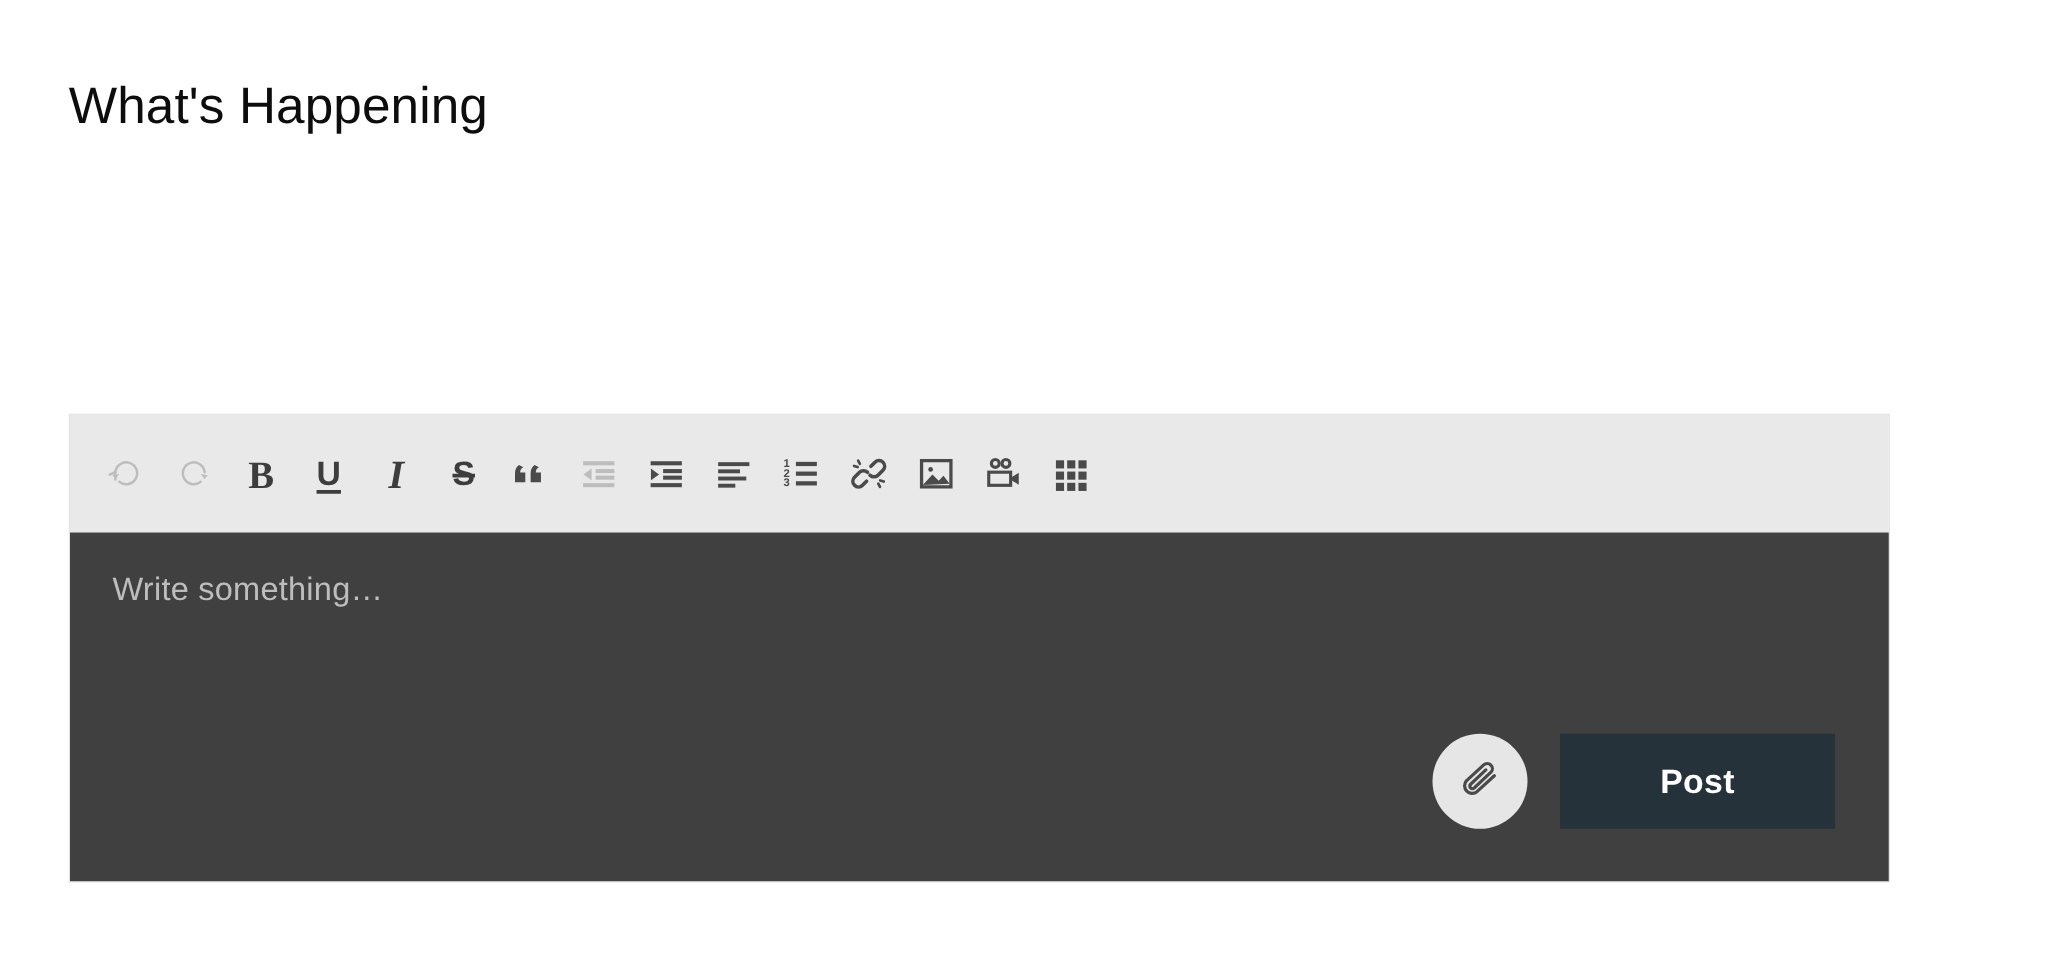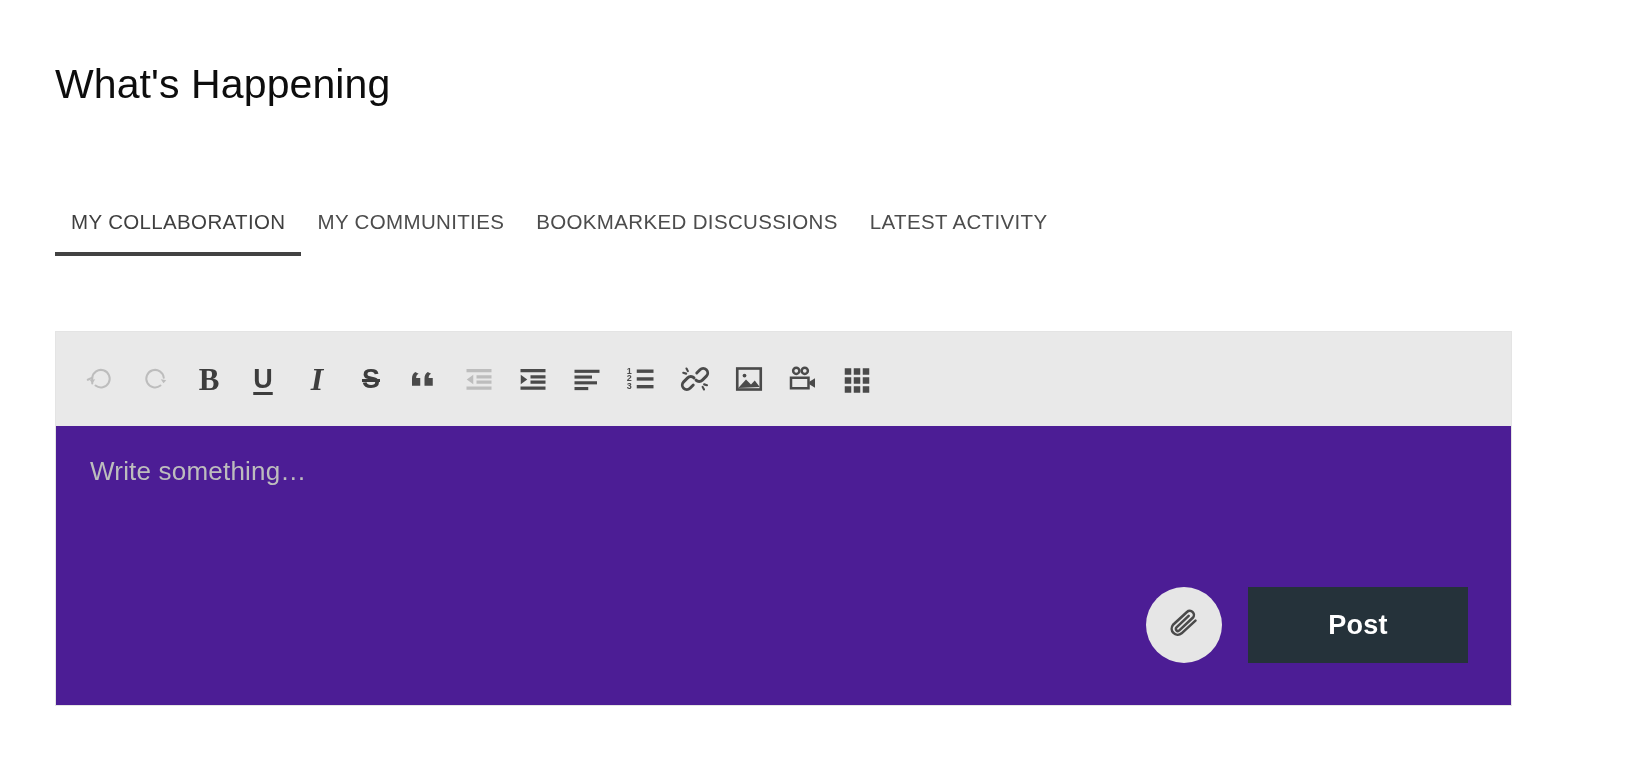--- a/index.html
+++ b/index.html
@@ -113,21 +113,21 @@
   }
   .tool .glyph.bold   { font-weight: bold; font-family: "Liberation Serif", serif; font-size: 31px; }
   .tool .glyph.italic { font-style: italic; font-family: "Liberation Serif", serif; font-weight: 600; font-size: 32px; }
   .tool .glyph.under  { text-decoration: underline; text-decoration-thickness: 3px; text-underline-offset: 4px; font-weight: bold; font-family: "Liberation Sans", sans-serif; font-size: 27px; }
   .tool .glyph.strike { text-decoration: line-through; text-decoration-thickness: 3px; font-weight: bold; font-family: "Liberation Sans", sans-serif; font-size: 27px; }
 
   
   .compose {
     position: relative;
     height: 279px;
-    background: #4c1d95;
+    background: #404040;
   }
   .placeholder {
     position: absolute;
     left: 34px;
     top: 30px;
     font-size: 26px;
     color: #bdbdbd;
     letter-spacing: 0.2px;
     pointer-events: none;
   }
@@ -175,34 +175,20 @@
     justify-content: center;
   }
 </style>
 </head>
 <body>
 
 <div class="page">
 
   <h1 class="page-title">What's Happening</h1>
 
-  <nav class="tabs">
-    <button class="tab active">
-      <span>MY COLLABORATION</span>
-    </button>
-    <button class="tab">
-      <span>MY COMMUNITIES</span>
-    </button>
-    <button class="tab">
-      <span>BOOKMARKED DISCUSSIONS</span>
-    </button>
-    <button class="tab">
-      <span>LATEST ACTIVITY</span>
-    </button>
-  </nav>
 
   <div class="editor">
 
     <div class="toolbar">
 
       <button class="tool disabled" title="Undo">
         <svg width="30" height="30" viewBox="0 0 24 24" fill="none" stroke="currentColor" stroke-width="1.6">
           <path d="M5 11 A7 7 0 1 1 7.6 17.2" stroke-linecap="round"></path>
           <path d="M5 11 L5 15.6 M5 11 L1.4 12.6" stroke-linecap="round" fill="none"></path>
           <path d="M5.2 15.4 l-2.2 -2.4 l4.4 -0.9 z" fill="currentColor" stroke="none"></path>

